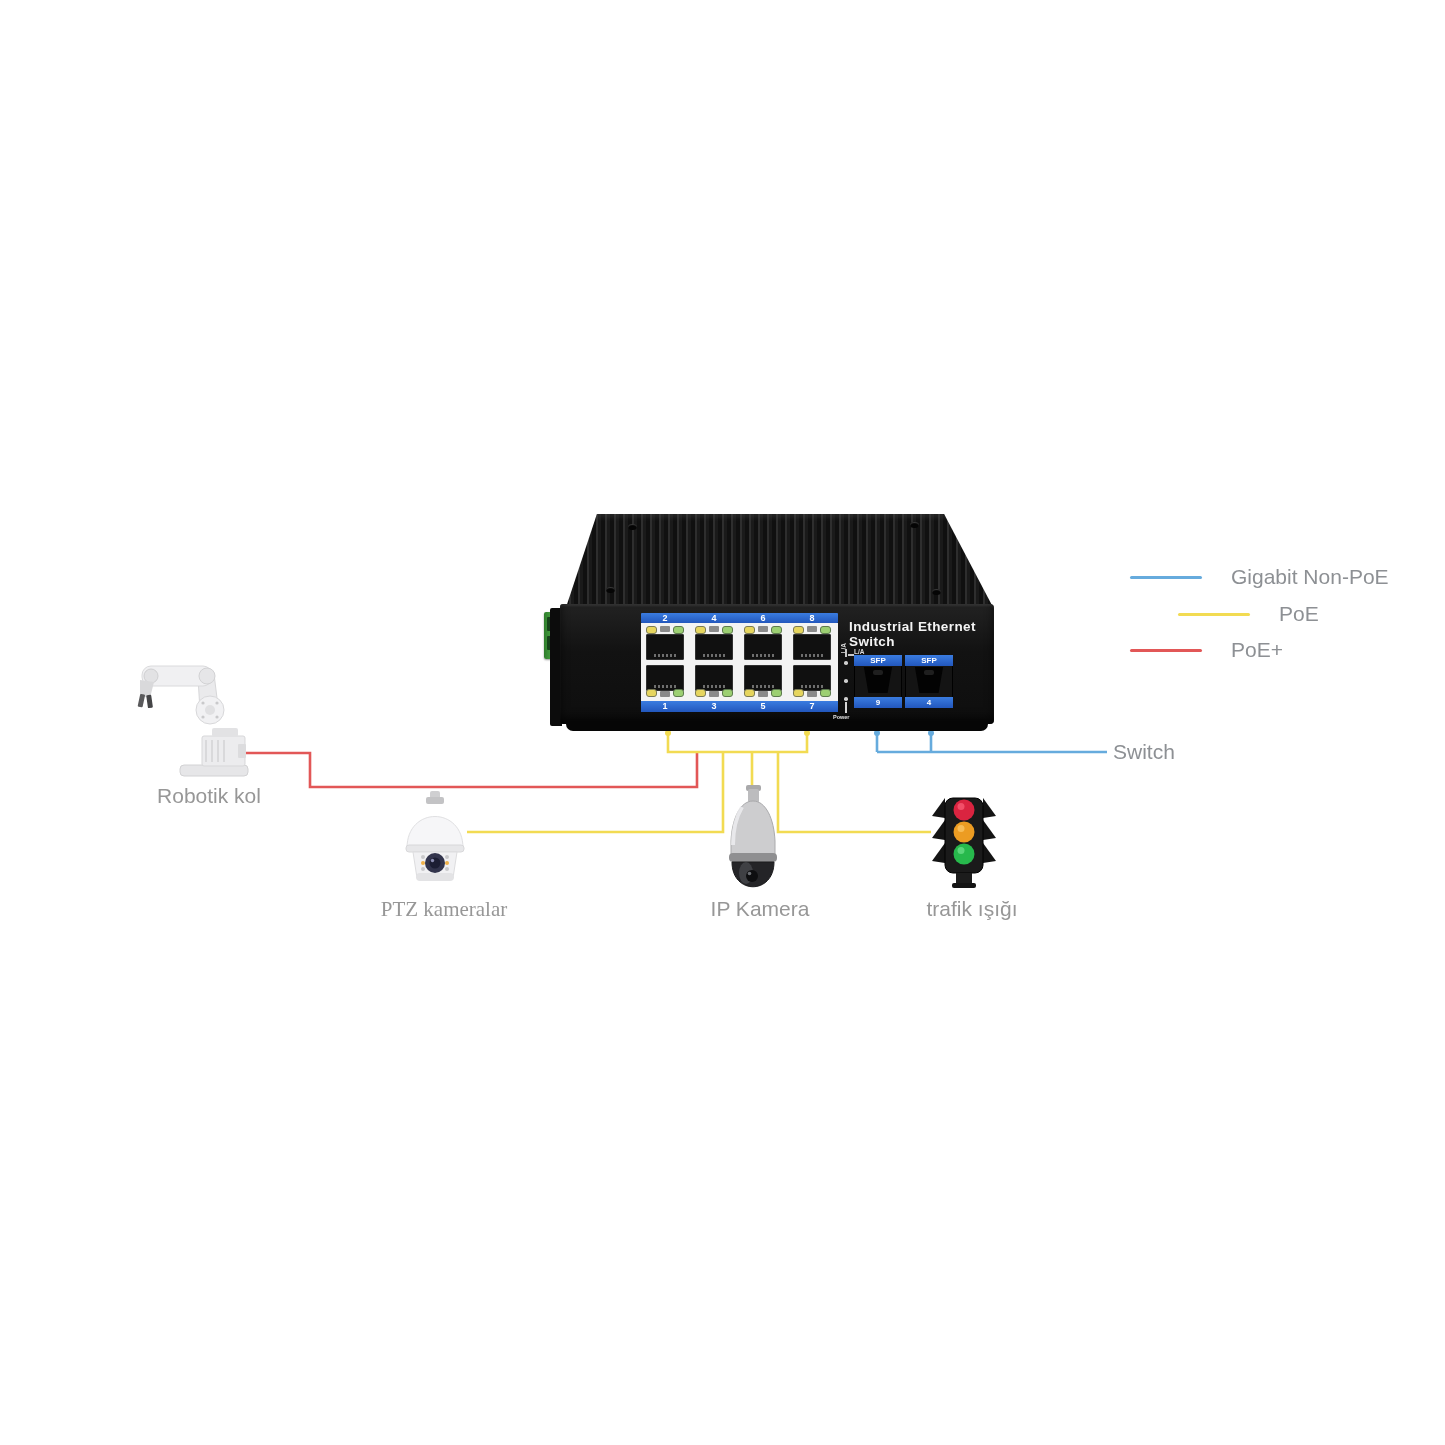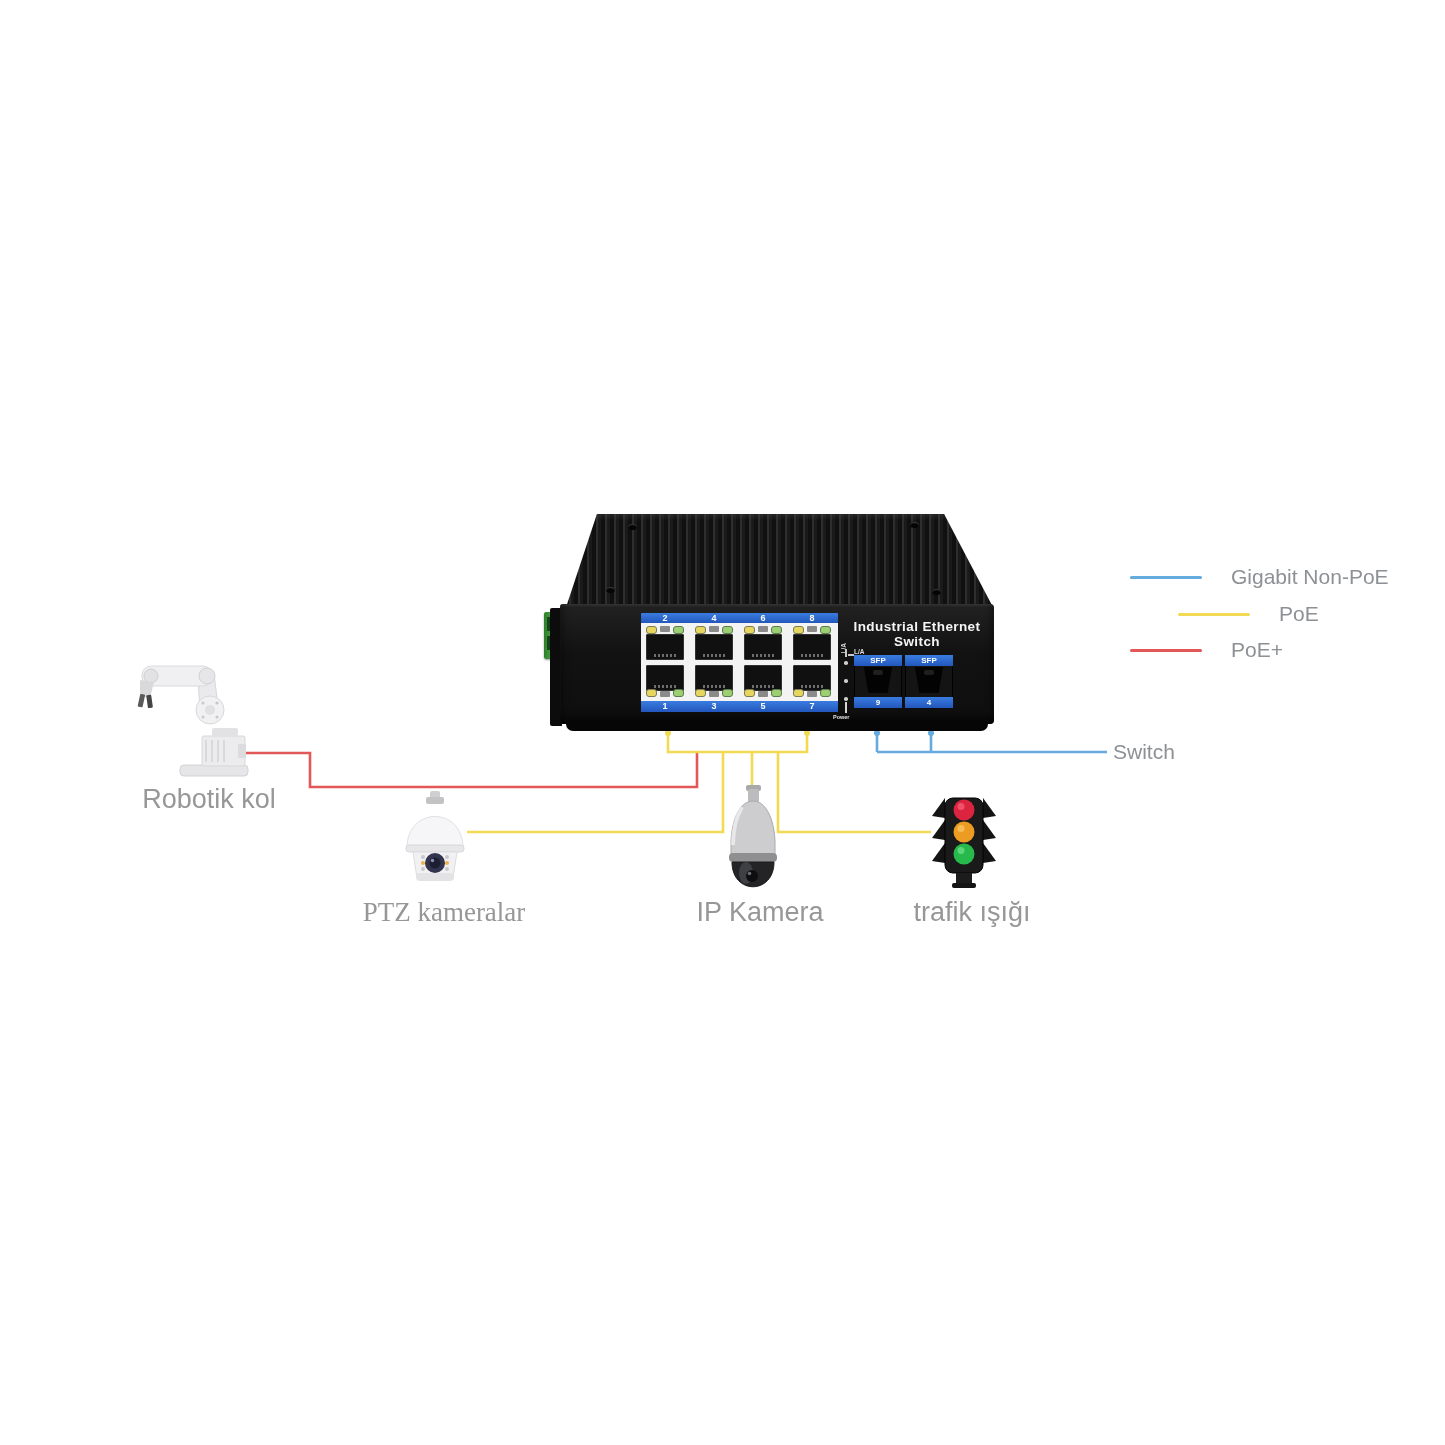--- a/index.html
+++ b/index.html
@@ -51,21 +51,21 @@
     background:repeating-linear-gradient(90deg,#6e6e6e 0 2px,transparent 2px 4px);}
   .port-top .jack{top:8px;} .port-top .jack::after{bottom:2px;}
   .port-bot .jack{top:0;}  .port-bot .jack::after{bottom:2px;}
   .led{position:absolute;width:9px;height:6px;border-radius:3px;border:1px solid #7a7a55;}
   .led-yellow{background:#e6d55e;} .led-green{background:#9ccf72;border-color:#5d7a4e;}
   .tab{position:absolute;left:15px;width:10px;height:6px;background:#8a8a8a;border-radius:1px;}
   .port-top .led{top:0;} .port-top .led-yellow{left:1px;} .port-top .led-green{right:1px;} .port-top .tab{top:0;}
   .port-bot .led{bottom:1px;} .port-bot .led-yellow{left:1px;} .port-bot .led-green{right:1px;} .port-bot .tab{bottom:1px;}
 
   
-  .switch-title{left:849px;top:619px;width:136px;text-align:center;color:#f4f4f4;
+  .switch-title{left:849px;top:619px;width:136px;text-align:left;color:#f4f4f4;
     font-weight:bold;font-size:13.5px;line-height:15px;letter-spacing:.4px;}
 
   
   .la-side{left:833px;top:640px;width:20px;color:#dcdcdc;font-size:6.5px;font-weight:bold;
     transform:rotate(-90deg);transform-origin:center;}
   .la-tick1{left:845px;top:649px;width:1.5px;height:8px;background:#c9c9c9;}
   .la-top{left:854px;top:648px;color:#dcdcdc;font-size:6.5px;font-weight:bold;}
   .la-bracket{left:848px;top:654px;width:6px;height:1.5px;background:#c9c9c9;}
   .ind-dot{position:absolute;left:844px;width:3.5px;height:3.5px;border-radius:50%;background:#cfcfcf;}
   .pwr-tick{left:845px;top:702px;width:1.5px;height:11px;background:#d6d6d6;}
@@ -82,21 +82,21 @@
     background:#1f1f1f;border-radius:2px;}
 
   
   .legend-row{display:flex;align-items:center;gap:29px;}
   .legend-line{width:72px;height:3px;border-radius:2px;}
   .legend-label{font-size:21px;color:#8d9094;white-space:nowrap;}
   .l-blue{background:#66abdd;} .l-yellow{background:#f2db52;} .l-red{background:#e25757;}
   .fiber-label{left:1113px;top:740px;font-size:21px;color:#8d9094;}
 
   
-  .dev-label{font-size:27px;color:#979797;text-align:center;}
+  .dev-label{font-size:21px;color:#979797;text-align:center;}
 </style>
 </head>
 <body>
 
 <div class="abs" style="left:0;top:0;width:1445px;height:1445px;">
 
   <svg id="wires" viewBox="0 0 1445 1445">
 
     <path d="M697 751 V787 H310 V753 H244" fill="none" stroke="#e25757" stroke-width="2.6"></path>
 

